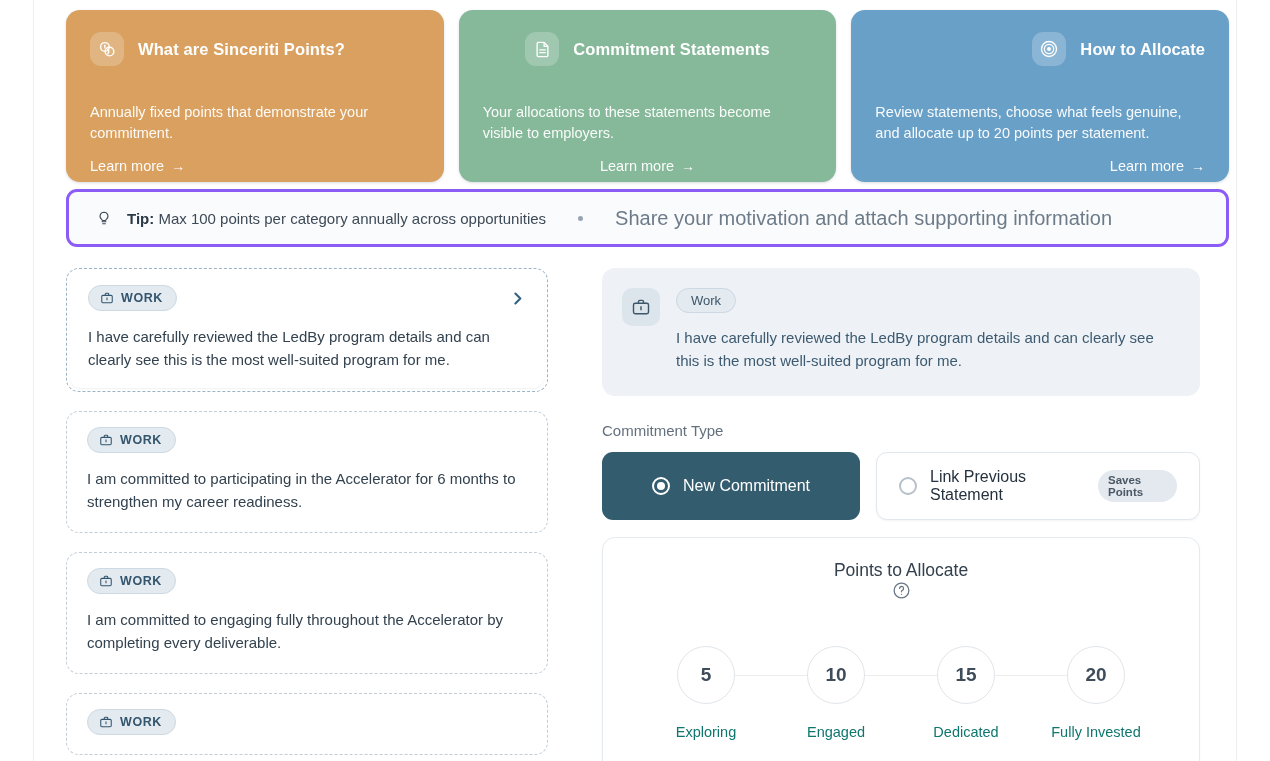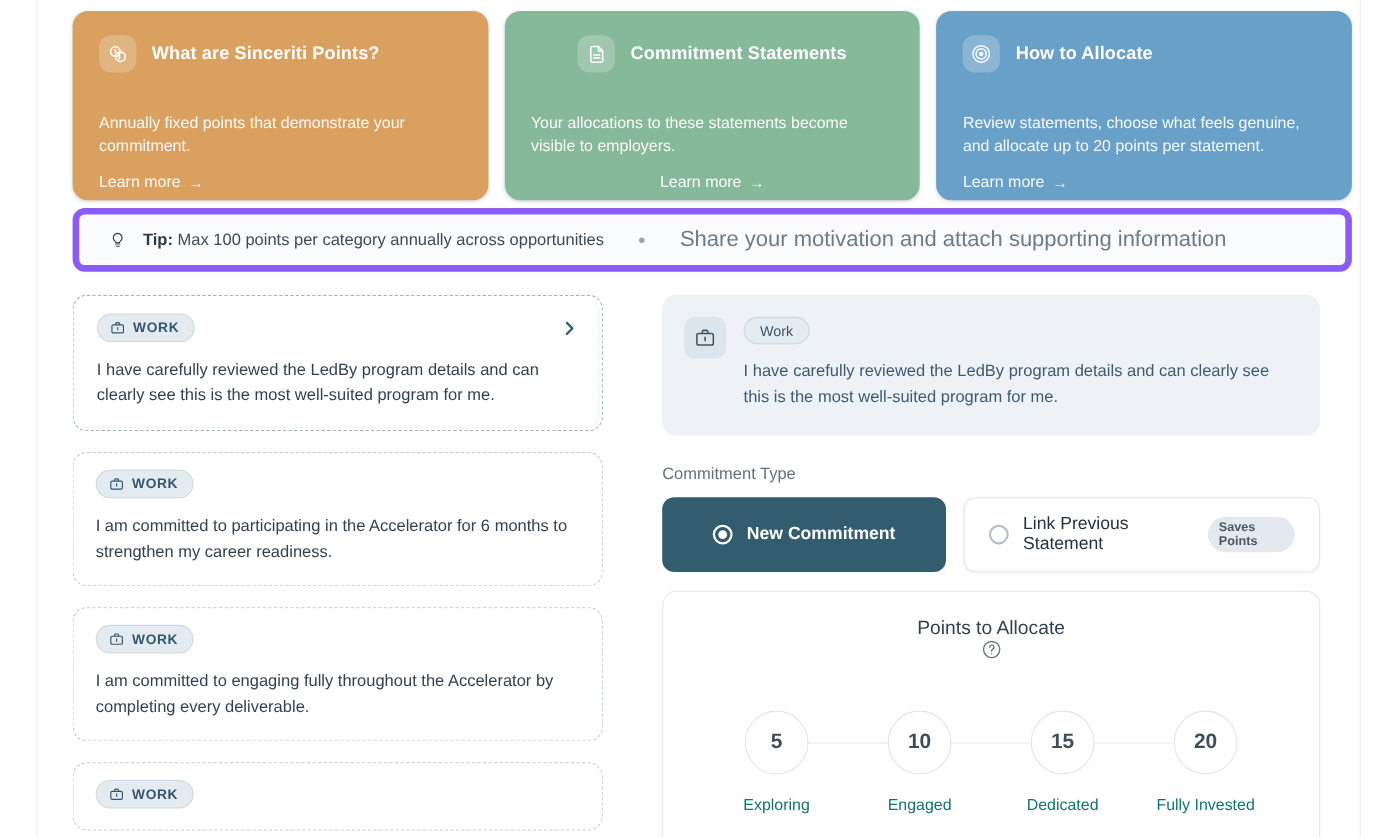--- a/index.html
+++ b/index.html
@@ -23,21 +23,21 @@
     display:flex; gap:15px;
   }
   .info-card {
     flex:1 1 0; border-radius:14px; padding:22px 24px 0 24px;
     color:#fff; position:relative;
     box-shadow:0 1px 3px rgba(20,40,60,.16);
     display:flex; flex-direction:column;
   }
   .info-card.orange { background:#d9a05f; }
   .info-card.green  { background:#86b89a;align-items:center; }
-  .info-card.blue   { background:#69a0c8; }
+  .info-card.blue   { background:#69a0c8;align-items:flex-end; }
   .info-head { display:flex; align-items:center; gap:14px; }
   .info-ico {
     width:34px; height:34px; border-radius:11px;
     background:rgba(255,255,255,.22);
     display:flex; align-items:center; justify-content:center;
     flex:0 0 34px;
   }
   .info-ico svg { display:block; }
   .info-title { font-size:16.5px; font-weight:bold; letter-spacing:.1px; }
   .info-desc {
@@ -46,21 +46,21 @@
   }
   .info-learn {
     margin-top:15px; font-size:14.5px; color:rgba(255,255,255,.96);
     display:inline-flex; align-items:center; gap:7px; cursor:pointer;
   }
   .info-learn .arw { font-size:14px; }
 
   
   .tip {
     position:absolute; left:66px; top:189px; width:1163px; height:58px;
-    background:#fafbfc; border:6px solid #8b5cf6; border-radius:11px;
+    background:#fafbfc; border:3px solid #8b5cf6; border-radius:11px;
     display:flex; align-items:center; padding:0 26px; gap:14px;
   }
   .tip-ico { width:18px; height:22px; flex:0 0 18px; display:flex; align-items:center; justify-content:center;}
   .tip-txt { font-size:15px; color:#3d4a57; }
   .tip-txt b { font-weight:bold; color:#2c3a47; }
   .tip-dot { width:5px; height:5px; border-radius:50%; background:#98a4b0; margin:0 18px; }
   .tip-sec { font-size:20px; color:#6d7b89; }
 
   
   .cols { position:absolute; left:66px; top:268px; width:1163px; height:635px; display:flex; gap:54px; }
@@ -116,21 +116,21 @@
   .ctype-btn.active { background:#335c6e; color:#fff; width:258px; justify-content:center; }
   .ctype-btn.idle {
     background:#fff; border:1px solid #e2e7ec; color:#25323e; flex:1 1 auto;
     box-shadow:0 1px 2px rgba(25,50,75,.05);
   }
   .radio { width:18px; height:18px; border-radius:50%; border:2px solid #fff;
            display:flex; align-items:center; justify-content:center; flex:0 0 18px; }
   .radio .dot { width:8px; height:8px; border-radius:50%; background:#fff; }
   .radio.off { border:2px solid #b6c0ca; }
   .ctype-txt { font-size:16px; }
-  .ctype-btn.active .ctype-txt { font-weight:bold; }
+  .ctype-btn.active .ctype-txt { font-weight:normal; }
   .saves {
     margin-left:12px; background:#e4e9ef; color:#4a5865; border-radius:999px;
     padding:4px 10px; font-size:11.5px; font-weight:bold;
   }
 
   .pts-card {
     margin-top:17px; background:#fff; border:1px solid #e5eaef; border-radius:13px;
     padding:22px 26px 20px 26px; height:246px;
     box-shadow:0 1px 2px rgba(25,50,75,.05);
   }

